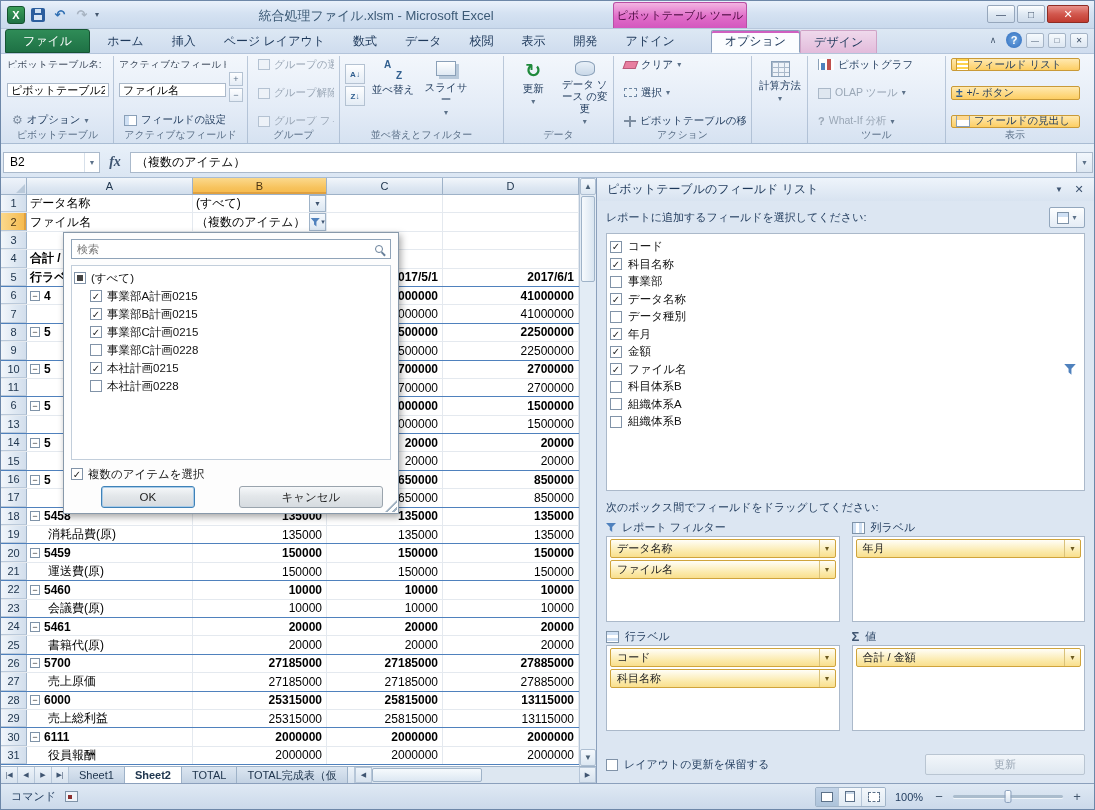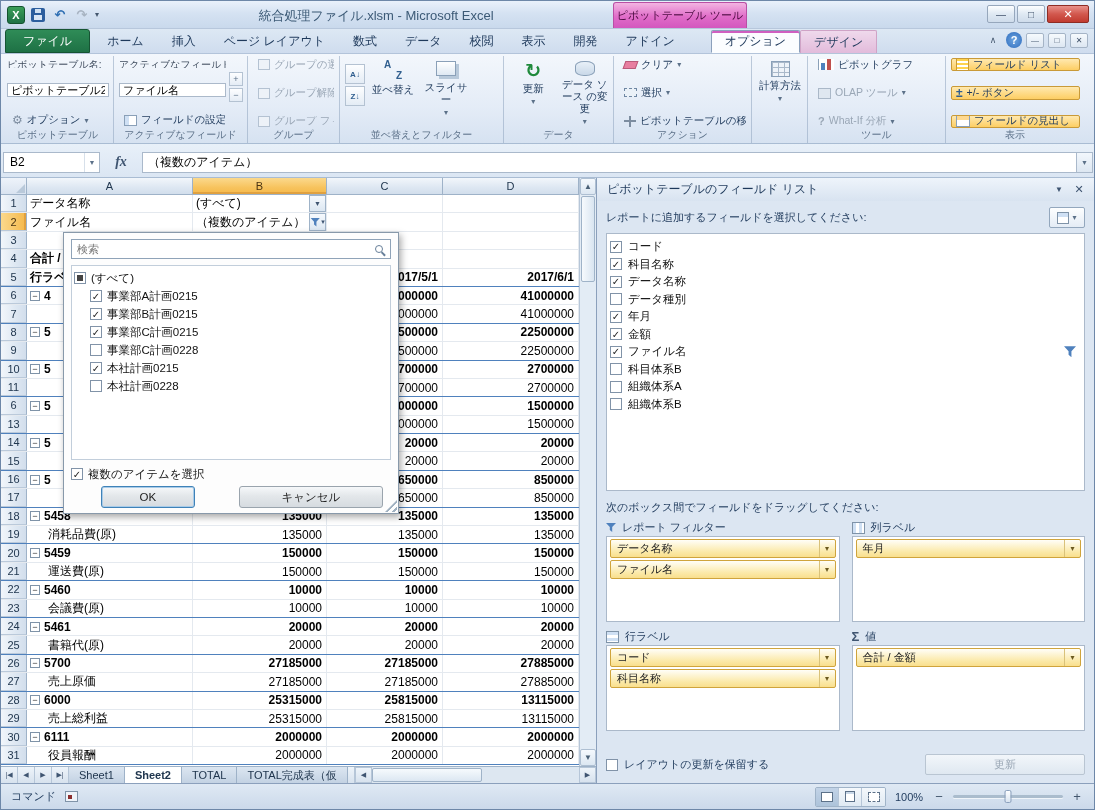--- a/index.html
+++ b/index.html
@@ -79,21 +79,21 @@
 .ic-fieldset{width:13px;height:11px;border:1px solid #8aa0b8;background:linear-gradient(90deg,#cfe0f4 0 4px,#fff 4px);}
 .gi-expand::before{content:"+";}
 .gi-collapse::before{content:"−";}
 .gi-az::before{content:"A↓";}
 .gi-za::before{content:"Z↓";}
 
 
 .fbar{flex:0 0 34px;height:34px;background:linear-gradient(#e8f0f9,#dbe6f3);display:flex;align-items:center;border-bottom:1px solid #a9bcd3;padding:3px 1px 0 2px;}
 .namebox{width:97px;height:21px;background:#fff;border:1px solid #aab9cb;display:flex;align-items:center;font-size:12px;padding-left:6px;}
 .nb-caret{margin-left:auto;width:15px;height:100%;display:flex;align-items:center;justify-content:center;font-size:7px;color:#5c7189;border-left:1px solid #d7e0ea;}
-.fx{width:42px;text-align:center;font-family:"Liberation Serif",serif;font-style:italic;font-weight:bold;font-size:14px;color:#3f5571;}
+.fx{width:30px;text-align:center;font-family:"Liberation Serif",serif;font-style:italic;font-weight:bold;font-size:14px;color:#3f5571;}
 .fcontent{flex:1;height:21px;background:#fff;border:1px solid #aab9cb;border-right:none;display:flex;align-items:center;padding-left:5px;font-size:12px;}
 .fexpand{width:17px;height:21px;background:linear-gradient(#f2f7fc,#dde7f2);border:1px solid #aab9cb;display:flex;align-items:center;justify-content:center;font-size:7px;color:#5c7189;}
 
 
 .main{flex:1;display:flex;min-height:0;background:#fff;}
 .gridcol{flex:0 0 595px;width:595px;display:flex;flex-direction:column;min-height:0;}
 .gridwrap{flex:1;display:flex;min-height:0;position:relative;background:#fff;}
 .gridinner{flex:0 0 578px;width:578px;display:flex;flex-direction:column;overflow:hidden;}
 .hdrrow{flex:0 0 17px;height:17px;display:flex;}
 .corner{flex:0 0 26px;width:26px;background:linear-gradient(#eef3fa,#d9e3f0);border-right:1px solid #9eb2c8;border-bottom:1px solid #9eb2c8;position:relative;}
@@ -771,20 +771,24 @@
         <div class="fieldsbox">
             <div class="fldrow">
               <span class="cbx checked"></span>
               <span>コード</span>
             </div>
             <div class="fldrow">
               <span class="cbx checked"></span>
               <span>科目名称</span>
             </div>
             <div class="fldrow">
+              <span class="cbx"></span>
+              <span>事業部</span>
+            </div>
+            <div class="fldrow">
               <span class="cbx checked"></span>
               <span>データ名称</span>
             </div>
             <div class="fldrow">
               <span class="cbx"></span>
               <span>データ種別</span>
             </div>
             <div class="fldrow">
               <span class="cbx checked"></span>
               <span>年月</span>

